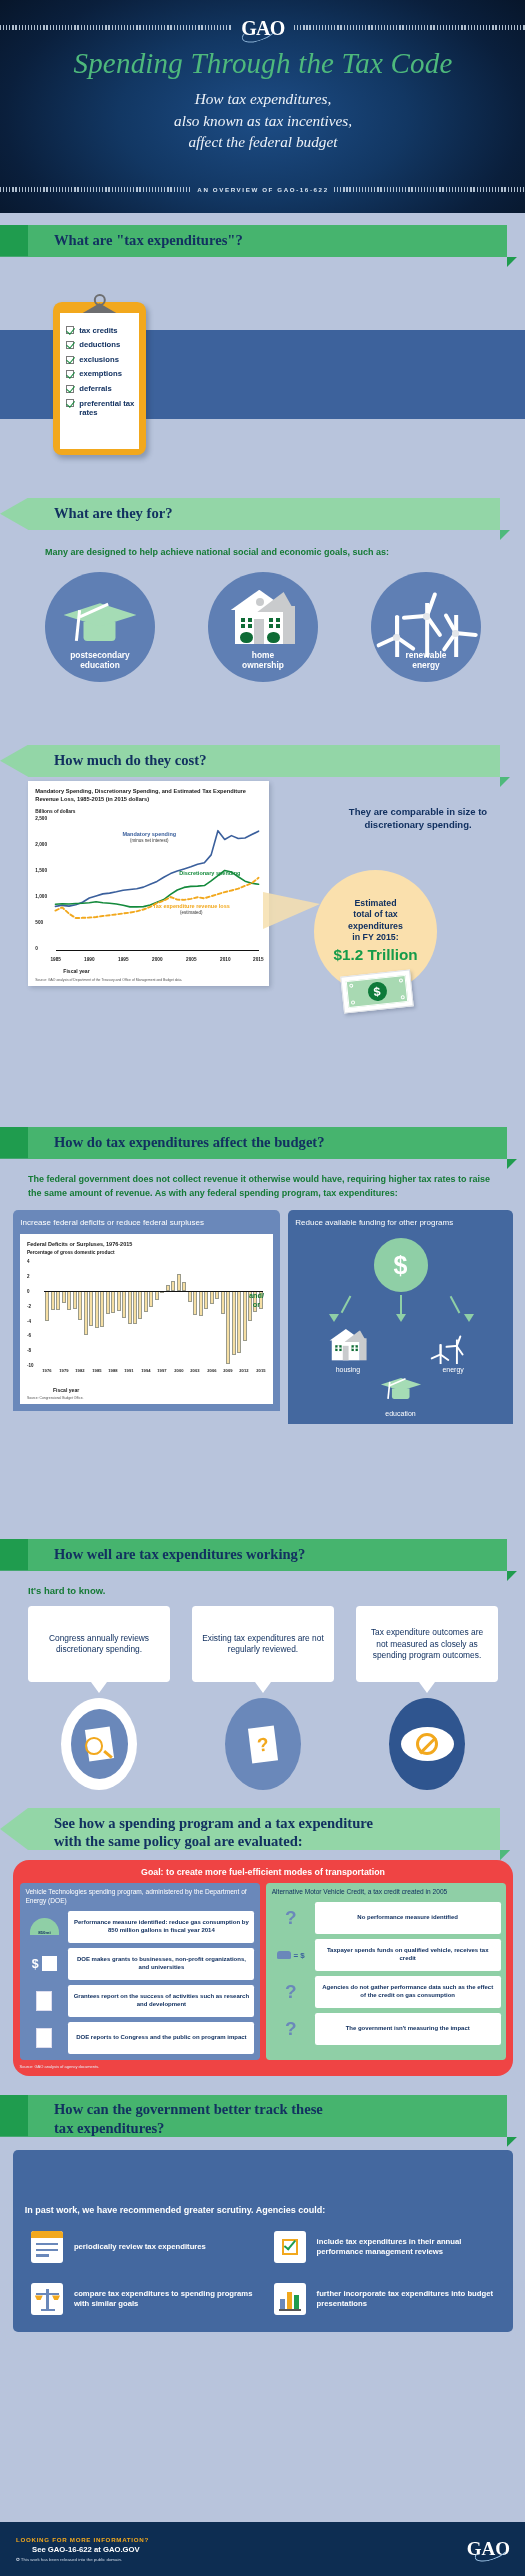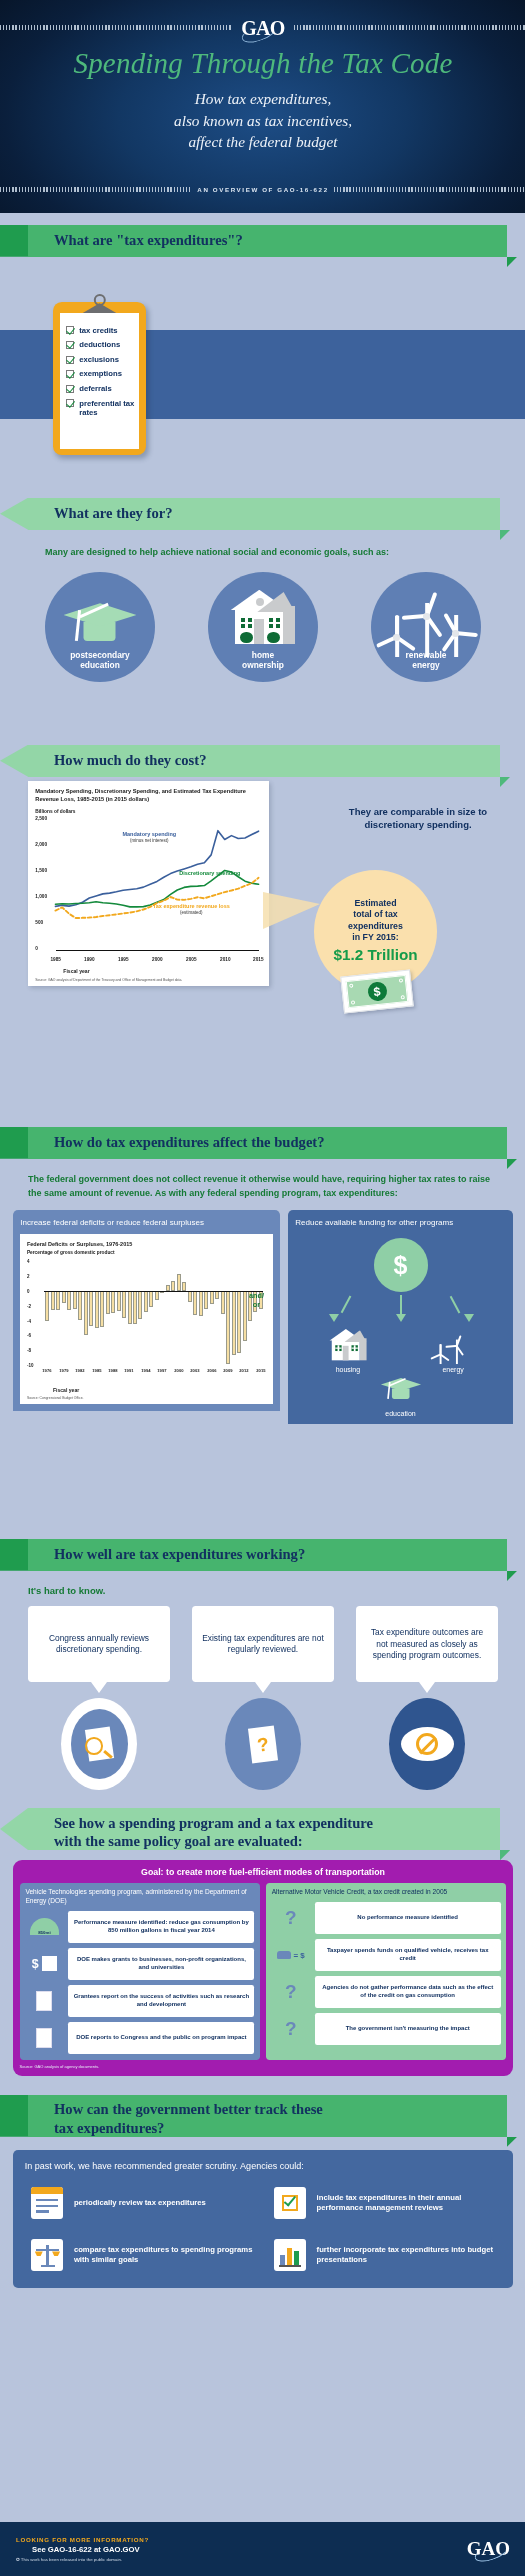--- a/index.html
+++ b/index.html
@@ -171,39 +171,39 @@
      text-align:center; font-size:8.4px; color:#123160; line-height:1.4; min-height:76px;
      display:flex; align-items:center; justify-content:center; }
   .bub3:after { content:""; position:absolute; left:50%; bottom:-10.2px; transform:translateX(-50%);
      width:0;height:0;border-left:8.8px solid transparent;border-right:8.8px solid transparent;border-top:11px solid #fff;}
   .icons3 { display:flex; justify-content:space-between; padding:0 28px; margin-top:16px; }
   .ic { width:142px; display:flex; justify-content:center; }
   .ic-oval { width:76px;height:92px;border-radius:50%; position:relative; display:flex;align-items:center;justify-content:center;}
 
   
   .s6 { position:relative; }
-  .goalbox { margin:10.2px 13px 0; background:#a21caf; border-radius:9px; padding:6.6px; }
+  .goalbox { margin:10.2px 13px 0; background:#ef4444; border-radius:16px; padding:6.6px; }
   .goal-h { text-align:center; color:#fff; font-size:8.8px; font-weight:bold; }
   .cols { display:flex; gap:5.8px; margin-top:5.8px; }
   .colL { width:242px; background:#6a88ba; border-radius:3.7px; padding:5.8px; }
   .colR { width:242px; background:#8fcfa6; border-radius:3.7px; padding:5.8px; }
   .col-h { font-size:6.6px; line-height:1.3; font-weight:normal; }
   .colL .col-h { color:#fff; }
   .colR .col-h { color:#123160; }
   .rowline { display:flex; align-items:center; gap:5.1px; margin-top:5.1px; }
   .rowicon { width:38px; flex:none; display:flex; align-items:center; justify-content:center; height:32px; }
   .rowbox { flex:1; background:#fff; border-radius:2.2px; padding:4.4px 5.1px; font-size:6px; font-weight:bold;
      color:#123160; line-height:1.32; text-align:center; min-height:32px; display:flex; align-items:center; justify-content:center;}
   .colR .rowbox { background:#fff; }
   .qmark { font-size:19px; font-weight:bold; color:#6a88ba; }
   .goal-src { font-size:4px; color:#e6ecf5; margin-top:4.4px; }
 
   
   .s7 { position:relative; }
-  .p7 { font-size:9px; font-weight:normal; color:#157a35; line-height:1.5; }
+  .p7 { font-size:9px; font-weight:bold; color:#157a35; line-height:1.5;margin-top:44px; }
   .recgrid { display:grid; grid-template-columns:1fr 1fr; gap:13px 14.6px; margin-top:10.2px; padding:0 2.9px;}
   .rec { display:flex; align-items:center; gap:7.3px; }
   .rec-ic { width:39px;height:39px; flex:none; display:flex;align-items:center;justify-content:center; }
   .rec-tx { font-size:7.7px; font-weight:bold; color:#fff; line-height:1.3; }
 
   
   .footer { position:absolute; bottom:0; left:0; width:526px; height:54px; background:#0d2d52;
      display:flex; align-items:center; justify-content:space-between; padding:0 16px; }
   .f-t1 { font-size:6.2px; font-weight:bold; color:#f2a81d; letter-spacing:0.7px; }
   .f-t2 { font-size:7.7px; font-weight:bold; color:#fff; margin-top:2.2px;padding-left:16px; }

